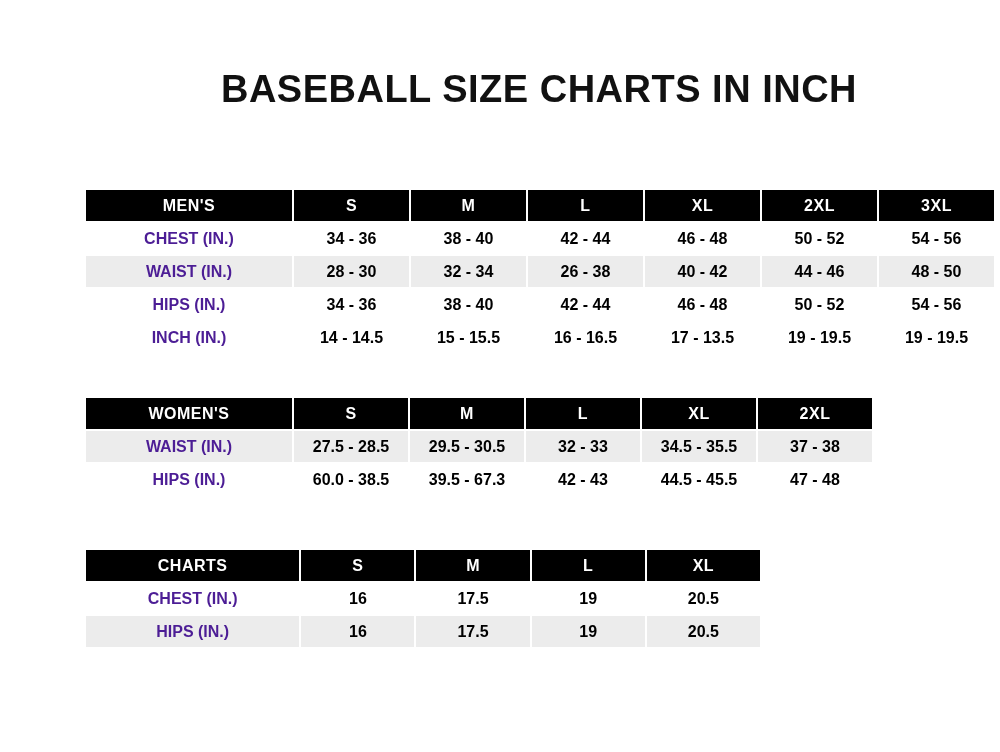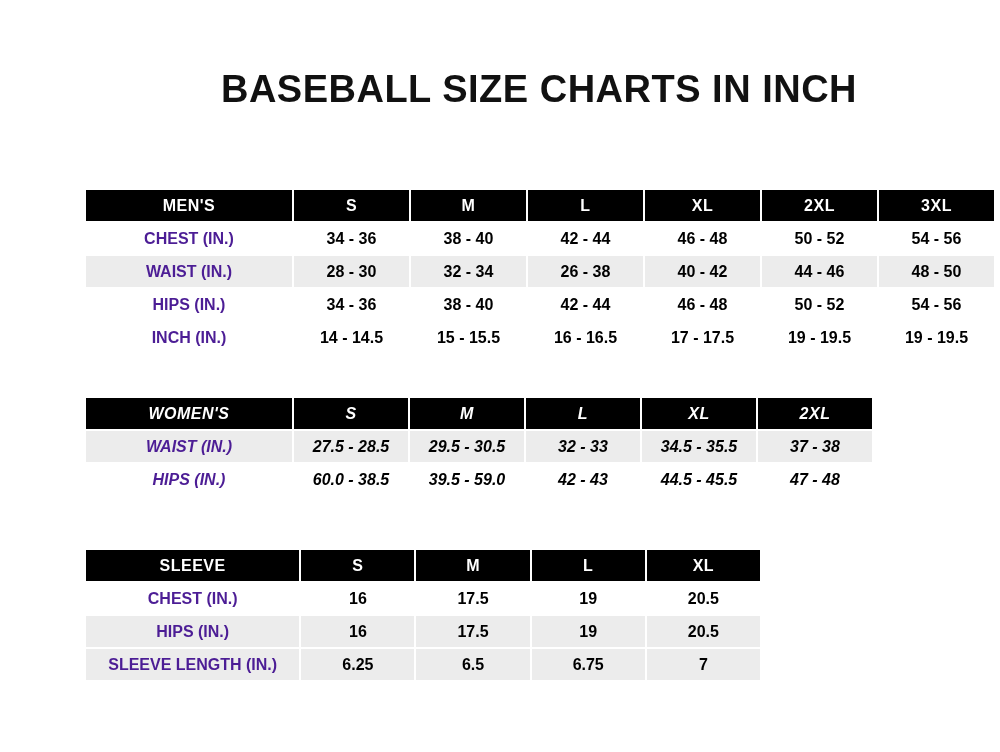--- a/index.html
+++ b/index.html
@@ -84,21 +84,20 @@
     width: 910px;
   }
   #mens-table col.c0 { width: 208px; }
   #mens-table col.cx { width: 117px; }
 
   
   #womens-table {
     top: 396px;
     left: 45px;
     width: 788px;
-    font-style: italic;
   }
   #womens-table col.c0 { width: 208px; }
   #womens-table col.cx { width: 116px; }
 
   
   #youth-table {
     top: 548px;
     left: 45px;
     width: 678px;
   }
@@ -159,21 +158,21 @@
         <td>42 - 44</td>
         <td>46 - 48</td>
         <td>50 - 52</td>
         <td>54 - 56</td>
       </tr>
       <tr>
         <th>INCH (IN.)</th>
         <td>14 - 14.5</td>
         <td>15 - 15.5</td>
         <td>16 - 16.5</td>
-        <td>17 - 17.5</td>
+        <td>17 - 13.5</td>
         <td>19 - 19.5</td>
         <td>19 - 19.5</td>
       </tr>
     </tbody>
   </table>
 
   <table class="size-table" id="womens-table">
     <colgroup>
       <col class="c0">
         <col class="cx">
@@ -197,39 +196,39 @@
         <th>WAIST (IN.)</th>
         <td>27.5 - 28.5</td>
         <td>29.5 - 30.5</td>
         <td>32 - 33</td>
         <td>34.5 - 35.5</td>
         <td>37 - 38</td>
       </tr>
       <tr>
         <th>HIPS (IN.)</th>
         <td>60.0 - 38.5</td>
-        <td>39.5 - 59.0</td>
+        <td>39.5 - 67.3</td>
         <td>42 - 43</td>
         <td>44.5 - 45.5</td>
         <td>47 - 48</td>
       </tr>
     </tbody>
   </table>
 
   <table class="size-table" id="youth-table">
     <colgroup>
       <col class="c0">
         <col class="cx">
         <col class="cx">
         <col class="cx">
         <col class="cx">
     </colgroup>
     <thead>
       <tr>
-        <th class="rowlabel-head">SLEEVE</th>
+        <th class="rowlabel-head">CHARTS</th>
         <th>S</th>
         <th>M</th>
         <th>L</th>
         <th>XL</th>
       </tr>
     </thead>
     <tbody>
       <tr>
         <th>CHEST (IN.)</th>
         <td>16</td>
@@ -237,23 +236,16 @@
         <td>19</td>
         <td>20.5</td>
       </tr>
       <tr class="alt">
         <th>HIPS (IN.)</th>
         <td>16</td>
         <td>17.5</td>
         <td>19</td>
         <td>20.5</td>
       </tr>
-      <tr class="alt">
-        <th>SLEEVE LENGTH (IN.)</th>
-        <td>6.25</td>
-        <td>6.5</td>
-        <td>6.75</td>
-        <td>7</td>
-      </tr>
     </tbody>
   </table>
 
 </div>
 
 </body></html>

